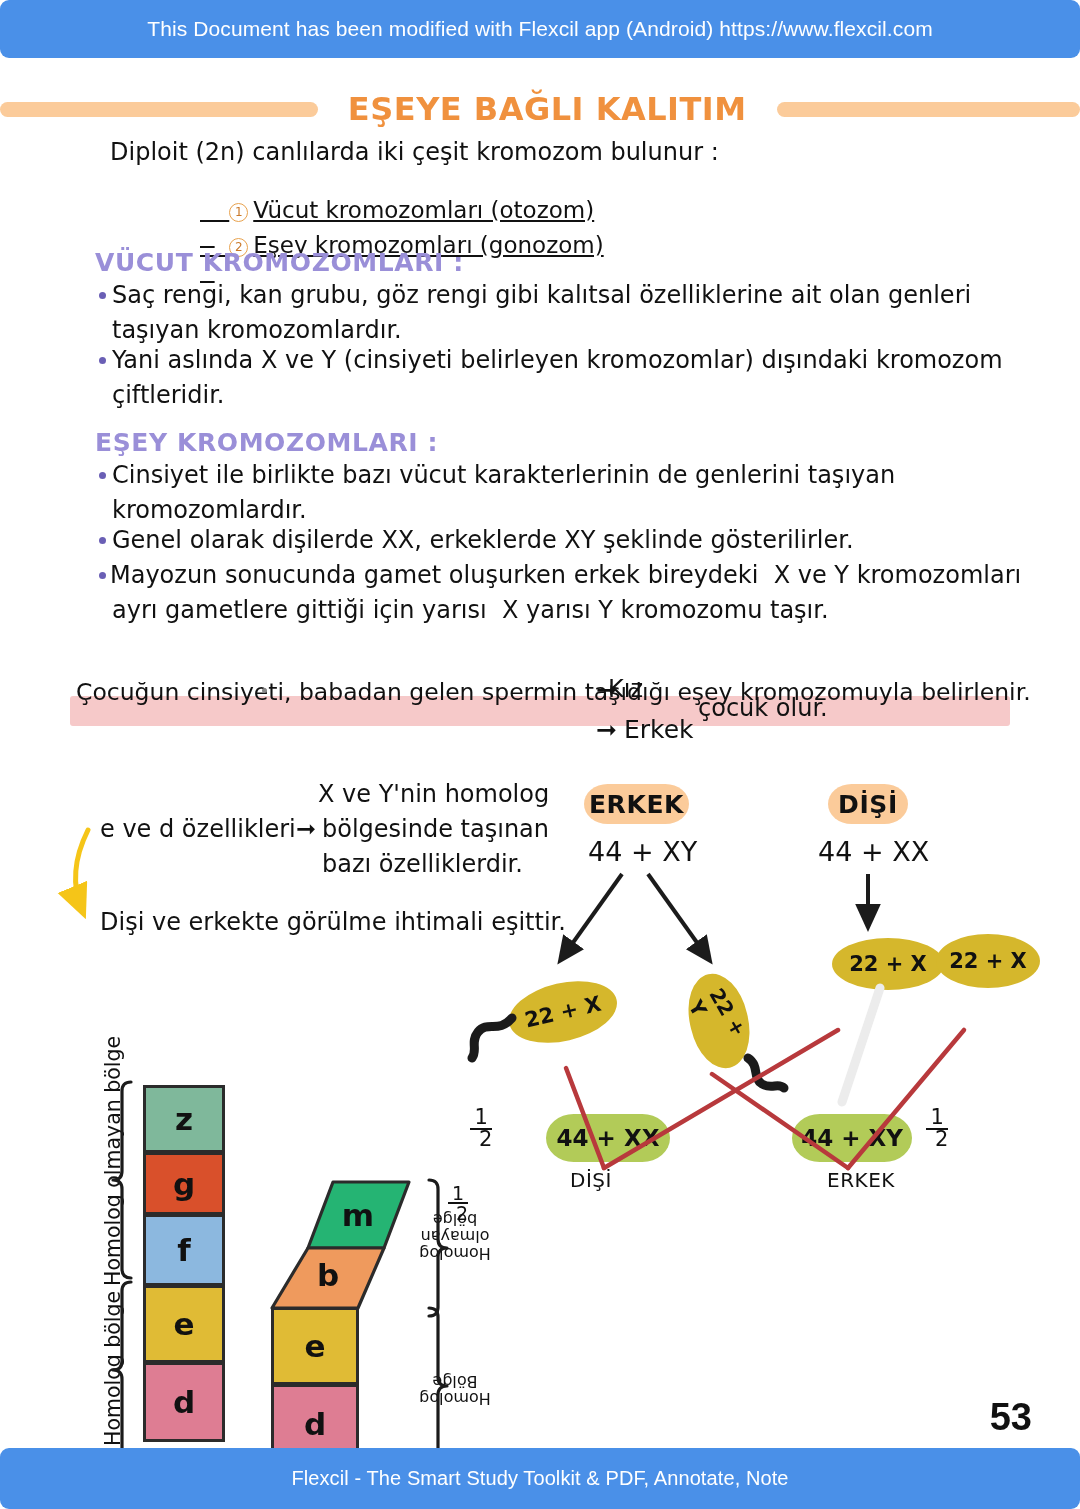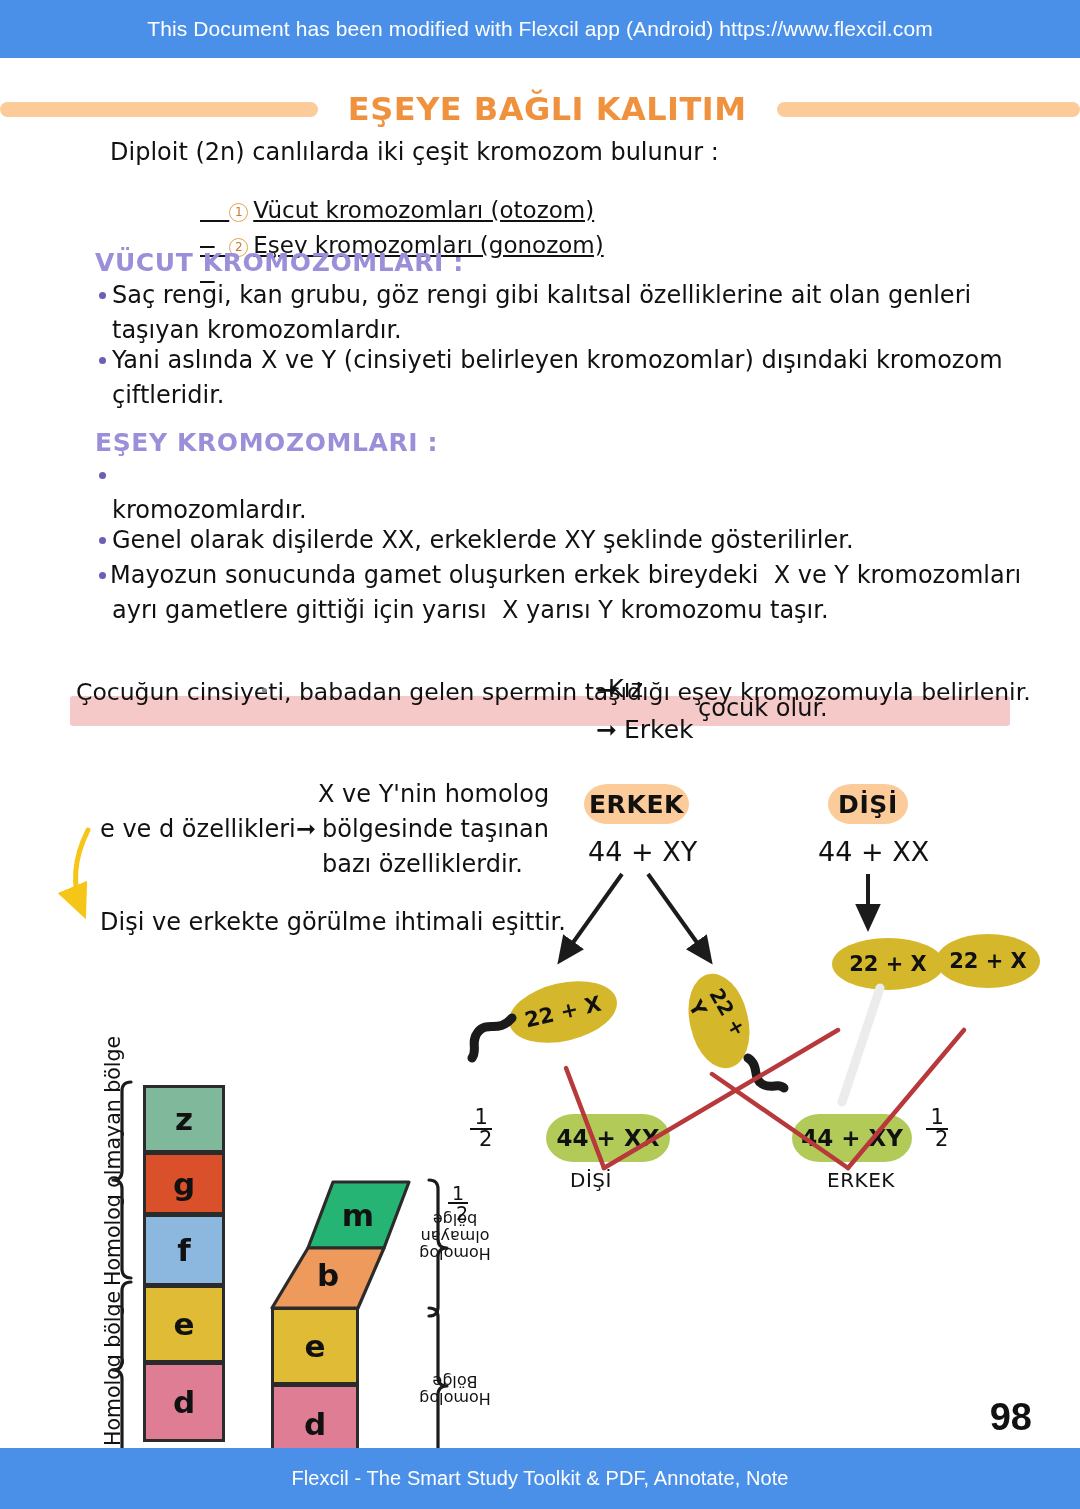--- a/index.html
+++ b/index.html
@@ -15,20 +15,21 @@
 
   
   .flexcil-bar {
     position:absolute; left:0; width:1080px;
     background:#4a90e8;
     color:#ffffff;
     display:flex; align-items:center; justify-content:center;
     font-family:"Liberation Sans", sans-serif;
     font-size:21px;
     letter-spacing:0.1px;
+    border-radius:9px;
   }
   #top-bar { top:0; height:58px; }
   #bottom-bar { top:1448px; height:61px; font-size:20px; }
 
   
   #page { position:absolute; left:0; top:58px; width:1080px; height:1390px; background:#fff; }
 
   
   #title-row {
     position:absolute; left:0; top:30px; width:1080px; height:42px;
@@ -163,20 +164,21 @@
   <div class="line t-body" style="left:112px; top:223px;">Saç rengi, kan grubu, göz rengi gibi kalıtsal özelliklerine ait olan genleri</div>
   <div class="line t-body" style="left:112px; top:258px;">taşıyan kromozomlardır.</div>
 
   <div class="bullet-dot" style="left:99px; top:299px;"></div>
   <div class="line t-body" style="left:112px; top:288px;">Yani aslında X ve Y (cinsiyeti belirleyen kromozomlar) dışındaki kromozom</div>
   <div class="line t-body" style="left:112px; top:323px;">çiftleridir.</div>
 
   <div class="heading-purple" style="left:95px; top:370px;">EŞEY KROMOZOMLARI :</div>
 
   <div class="bullet-dot" style="left:99px; top:414px;"></div>
+  <div class="line t-body" style="left:112px; top:403px;">Cinsiyet ile birlikte bazı vücut karakterlerinin de genlerini taşıyan</div>
   <div class="line t-body" style="left:112px; top:438px;">kromozomlardır.</div>
 
   <div class="bullet-dot" style="left:99px; top:479px;"></div>
   <div class="line t-body" style="left:112px; top:468px;">Genel olarak dişilerde XX, erkeklerde XY şeklinde gösterilirler.</div>
 
   <div class="bullet-dot" style="left:99px; top:514px;"></div>
   <div class="line t-body" style="left:110px; top:503px;">Mayozun sonucunda gamet oluşurken erkek bireydeki  X ve Y kromozomları</div>
   <div class="line t-body" style="left:112px; top:538px;">ayrı gametlere gittiği için yarısı  X yarısı Y kromozomu taşır.</div>
 
   <div id="highlight-line"></div>
@@ -288,21 +290,21 @@
   </div>
   <div class="axis-cap" style="left:271px; top:1390px; width:88px;">Y</div>
   <div class="axis-cap" style="left:244px; top:1413px; width:142px;">Gonozomu</div>
 
   <div class="rot-left" style="left:101px; top:1228px;">Homolog olmayan bölge</div>
   <div class="rot-left" style="left:101px; top:1388px;">Homolog bölge</div>
 
   <div class="rot-right" style="left:505px; top:1203px; width:100px;">Homolog<br>olmayan<br>bölge</div>
   <div class="rot-right" style="left:500px; top:1348px; width:90px;">Homolog<br>Bölge</div>
 
-  <div id="page-number">98</div>
+  <div id="page-number">53</div>
 
   <svg class="overlay" viewBox="0 0 1080 1390">
     <defs>
       <marker id="ahead" markerWidth="7" markerHeight="7" refX="5" refY="3.2" orient="auto">
         <path d="M0,0 L7,3.2 L0,6.4 z" fill="#1b1b1b"></path>
       </marker>
       <marker id="ahead-y" markerWidth="7" markerHeight="7" refX="5" refY="3.2" orient="auto">
         <path d="M0,0 L7,3.2 L0,6.4 z" fill="#f5c518"></path>
       </marker>
     </defs>

